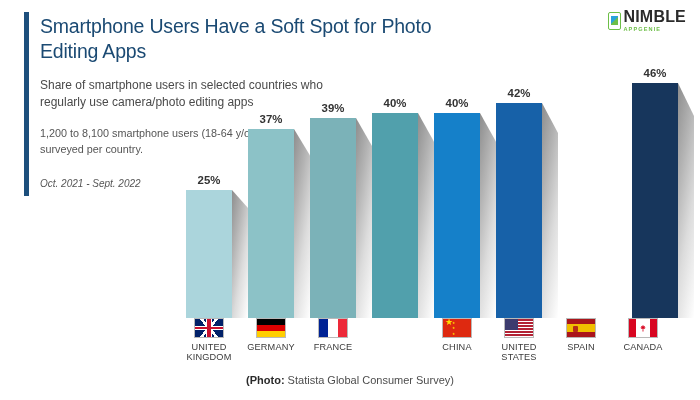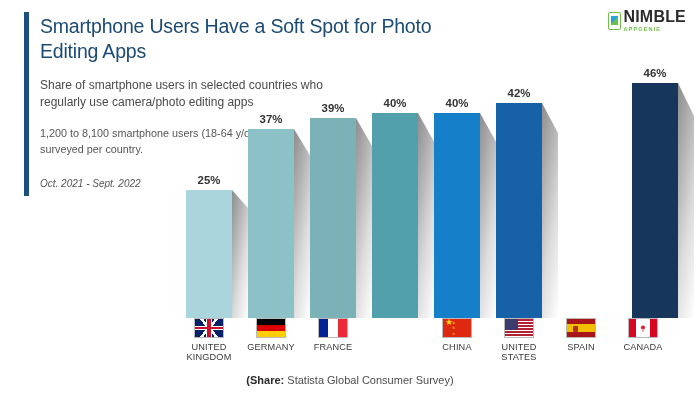--- a/index.html
+++ b/index.html
@@ -230,16 +230,16 @@
         <div class="flag fl-es"></div>
         <div class="country">SPAIN</div>
       </div>
       <div class="axis-col" style="left: 434px;">
         <div class="flag fl-ca"></div>
         <div class="country">CANADA</div>
       </div>
     </div>
 
   <div id="source">
-    <b>(Share:</b><span> Statista Global Consumer Survey)</span>
+    <b>(Photo:</b><span> Statista Global Consumer Survey)</span>
   </div>
 
 </div>
 
 </body></html>

